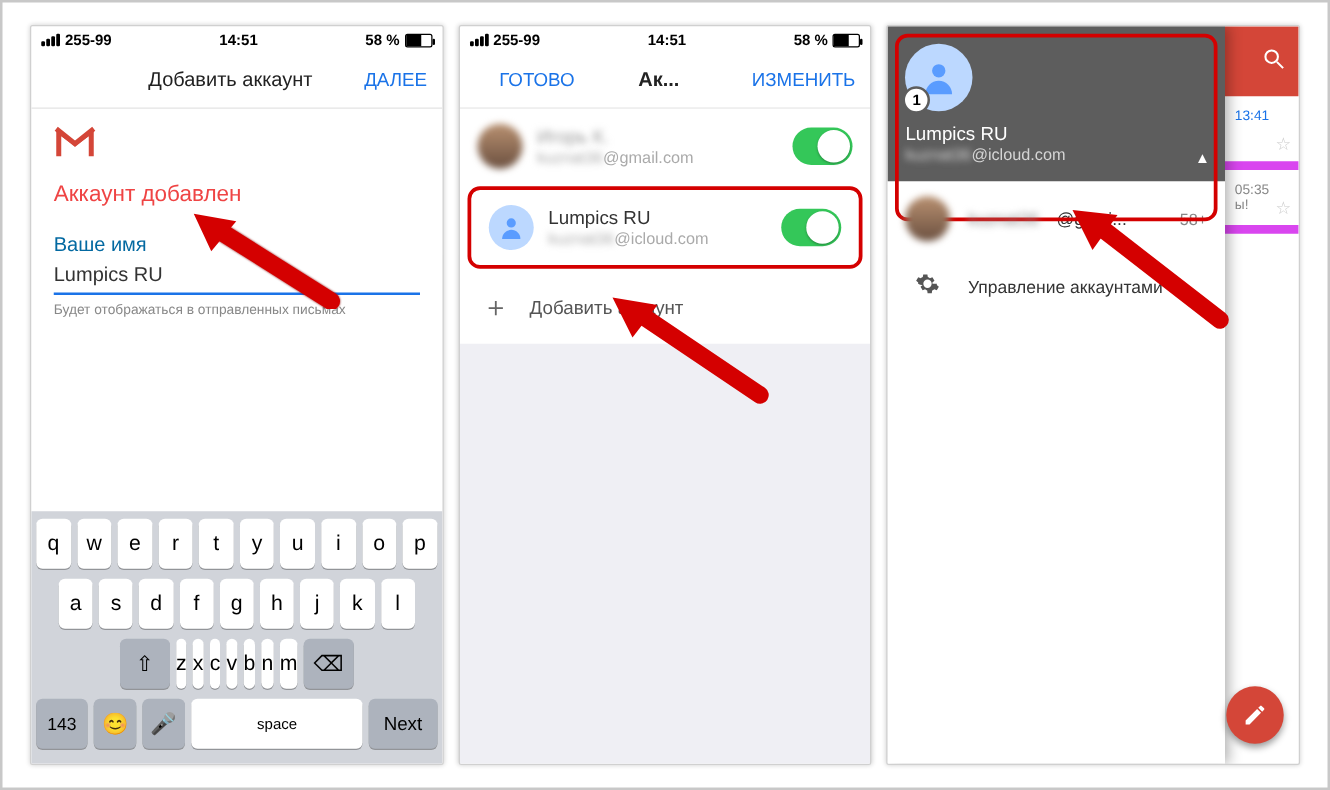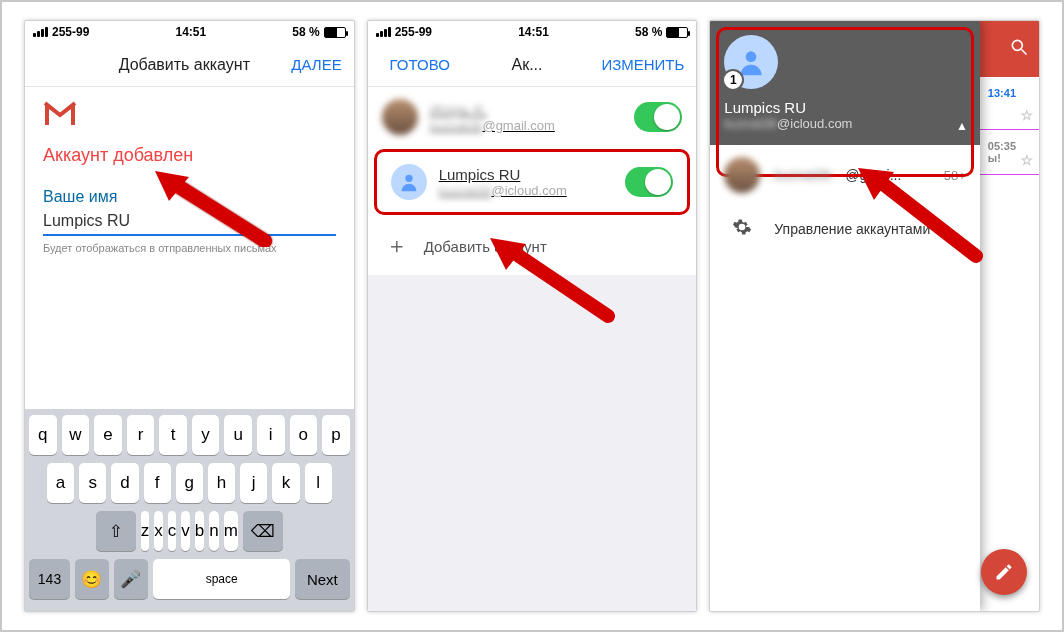--- a/index.html
+++ b/index.html
@@ -55,21 +55,21 @@
   
   .nav {
     height: 44px;
     display:flex; align-items:center; justify-content:space-between;
     padding: 0 12px;
     border-bottom:1px solid #e3e3e3;
     font-size:16px;
   }
   .nav .title { font-weight:500; color:#222; flex:1; text-align:center;}
   .nav .action { color:#1a73e8; font-weight:500; font-size:15px;}
-  .nav .left  { width:80px; text-align:center; }
+  .nav .left  { width:80px; text-align:right; }
   .nav .right { width:90px; text-align:right; }
   
   .p1-content { padding: 14px 18px 0; }
   .gmail-logo-wrap { display:flex; flex-direction:column; gap:12px; }
   .gmail-logo {
     width:34px; height:26px; position:relative;
   }
   .gmail-logo svg{width:100%;height:100%}
   .added-msg { font-size:18px; color:#ef4444; margin-top:6px;}
   .field-label{ font-size:16px; color:#0369a1; margin-top:22px; }
@@ -96,21 +96,21 @@
   .krow2 { padding:0 18px;}
   .key.special{ background:#adb3bd; max-width:40px; flex:1.3;}
   .key.space{ max-width:none; flex:4; font-size:12px;}
   .key.next{ max-width:none; flex:1.6; background:#adb3bd; font-size:15px;}
   .key.num { max-width:none; flex:1.2; background:#adb3bd; font-size:14px;}
   .key.emoji{max-width:none;flex:1;background:#adb3bd;}
   .key.mic{max-width:none;flex:1;background:#adb3bd;}
   
   .acct-list{ background:#fff;}
   .acct-row{
-    display:flex; align-items:center; gap:12px; padding:12px 14px;text-decoration:underline;
+    display:flex; align-items:center; gap:12px; padding:12px 14px;
   }
   .avatar{width:36px;height:36px;border-radius:50%;background:#ccc;display:flex;align-items:center;justify-content:center;}
   .avatar.blue{background:#bcd8ff;}
   .avatar.blue svg{width:22px;height:22px;fill:#5a9cff;}
   .avatar.blur{filter:blur(3px);background:linear-gradient(#b89070,#6b5040);}
   .acct-info{flex:1;min-width:0;}
   .acct-name{font-size:15px;color:#333;}
   .acct-name.blur{filter:blur(3px);color:#999;}
   .acct-email{font-size:13px;color:#aaa;}
   .acct-email .blur{filter:blur(3px);}
@@ -148,21 +148,21 @@
   .drawer-row{display:flex;align-items:center;gap:14px;padding:12px 14px;font-size:14px;color:#333;}
   .drawer-row .av-blur{filter:blur(3px);background:linear-gradient(#b89070,#6b5040);border-radius:50%;width:36px;height:36px;}
   .drawer-row .gear{width:20px;margin:0 8px;}
   .count99{margin-left:auto;color:#888;font-size:13px;}
   
   .inbox-under{
     position:absolute;right:0;top:0;width:18%;height:100%;overflow:hidden;
   }
   .topbar-red{height:56px;background:#d44638;display:flex;align-items:center;justify-content:flex-end;padding-right:10px;}
   .topbar-red svg{width:20px;height:20px;fill:#fff;}
-  .mail-snip{padding:10px 8px;font-size:11px;color:#888;border-bottom:1px solid #d946ef;position:relative;font-weight:bold;}
+  .mail-snip{padding:10px 8px;font-size:11px;color:#888;border-bottom:7px solid #d946ef;position:relative;}
   .mail-time{color:#1a73e8;font-size:11px;}
   .mail-star{color:#ccc;font-size:14px;position:absolute;right:6px;bottom:6px;}
   .fab{
     position:absolute;right:12px;bottom:16px;width:46px;height:46px;border-radius:50%;
     background:#d44638;display:flex;align-items:center;justify-content:center;
     box-shadow:0 3px 6px rgba(0,0,0,.4);
   }
   .fab svg{width:20px;height:20px;fill:#fff;}
   
   .arrow{position:absolute;pointer-events:none;}
@@ -288,21 +288,21 @@
     <span>14:51</span>
     <div class="sb-right">
       <span>58 %</span>
       <span class="battery">
             <i></i>
           </span>
     </div>
   </div>
   <div class="nav">
     <span class="left action">ГОТОВО</span>
-    <span class="title" style="font-weight:400">Ак...</span>
+    <span class="title" style="font-weight:700">Ак...</span>
     <span class="right action">ИЗМЕНИТЬ</span>
   </div>
 
   <div class="acct-list">
     <div class="acct-row">
       <div class="avatar blur"></div>
       <div class="acct-info">
         <div class="acct-name blur">Игорь К.</div>
         <div class="acct-email"><span class="blur">kuznat36</span><span>@gmail.com</span></div>
       </div>

